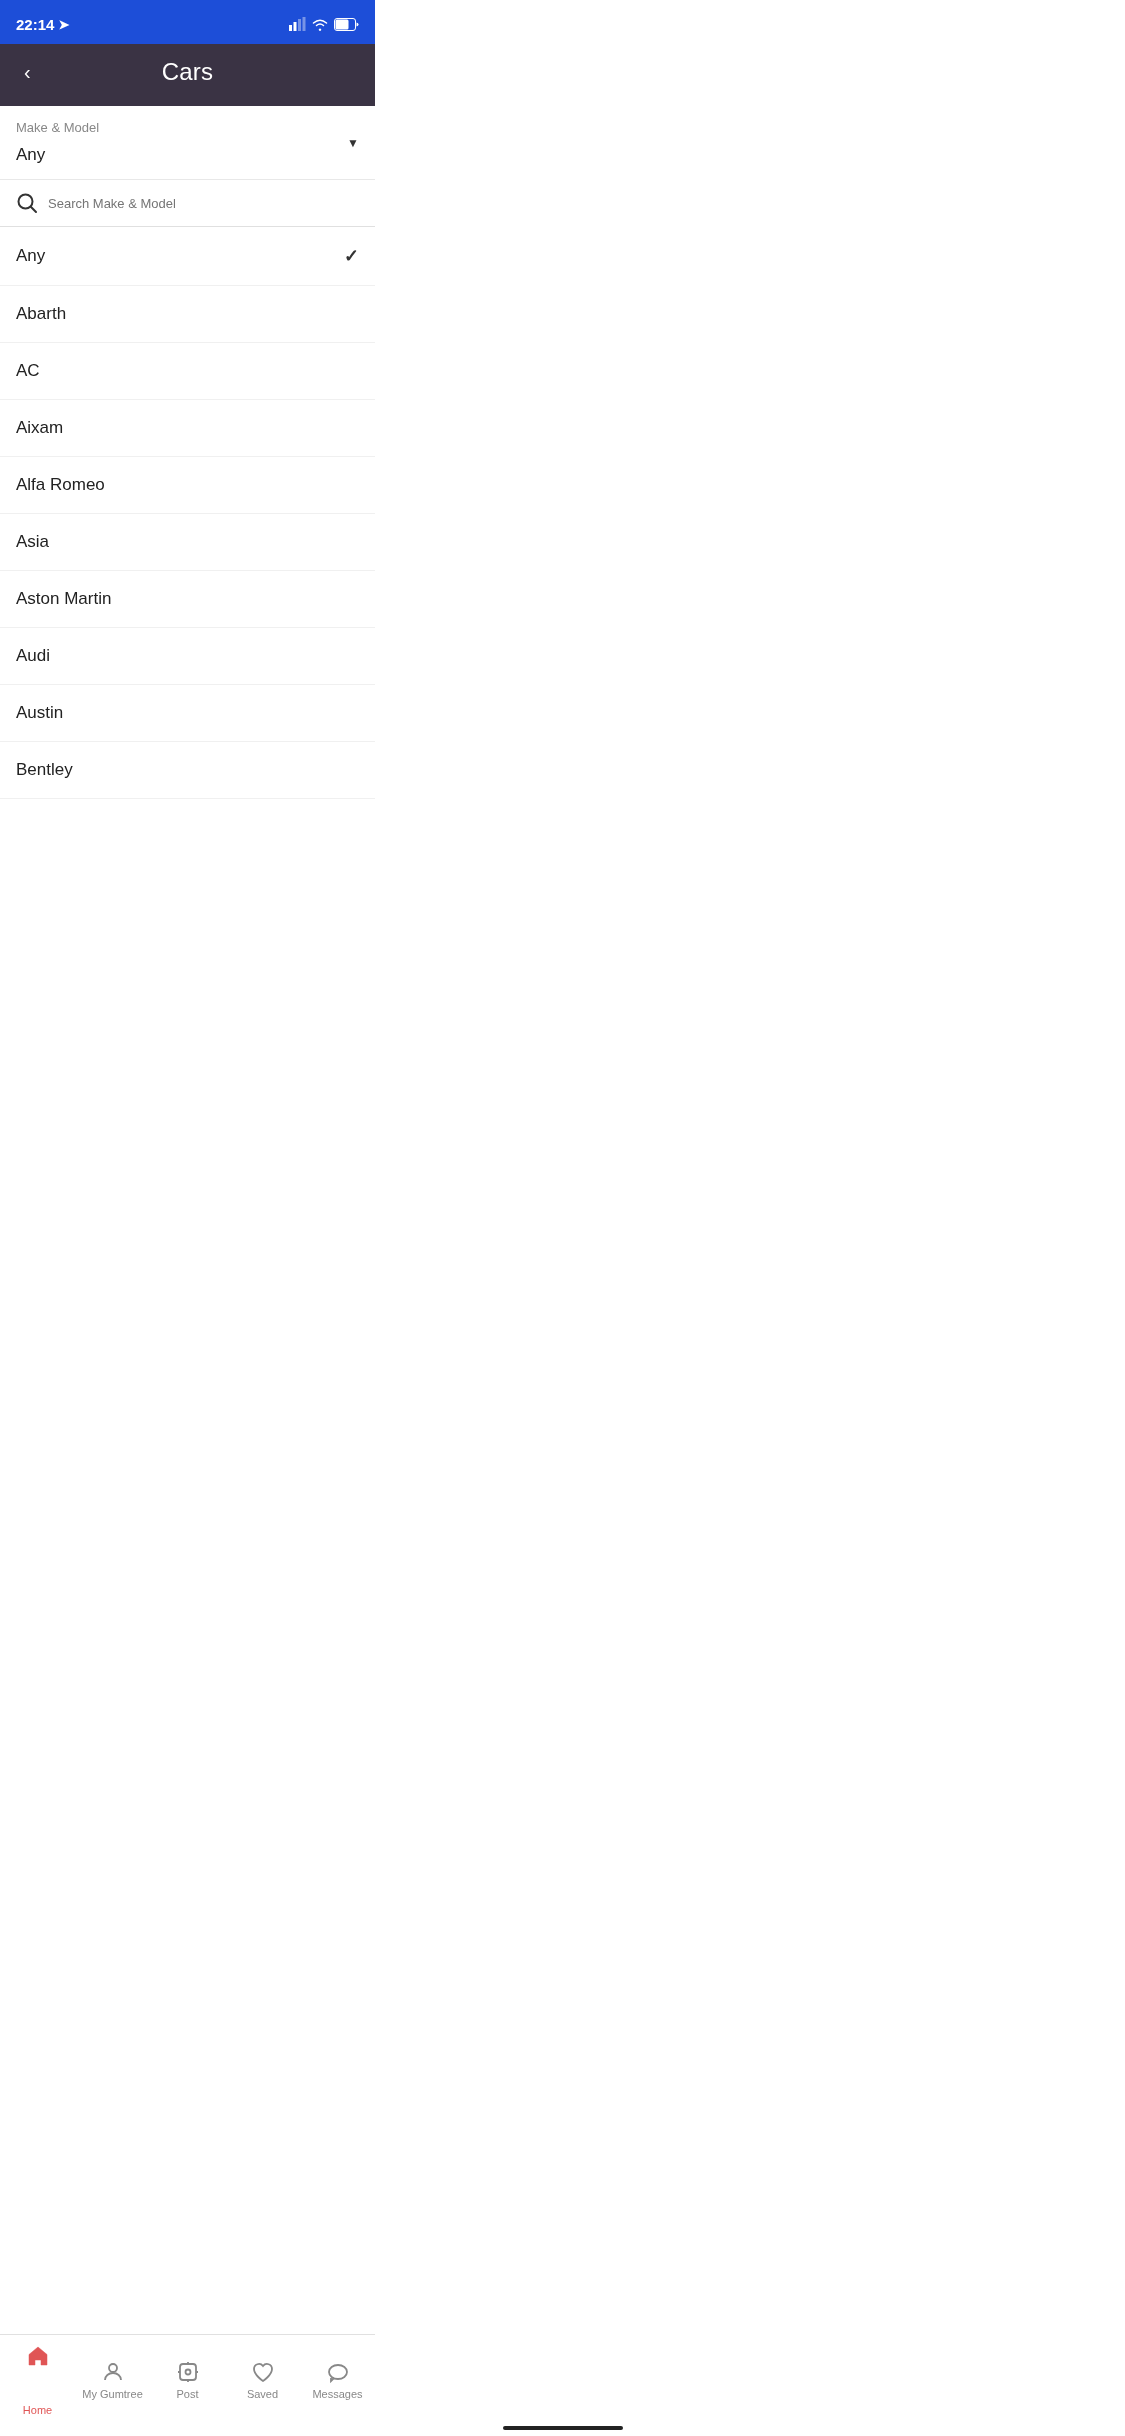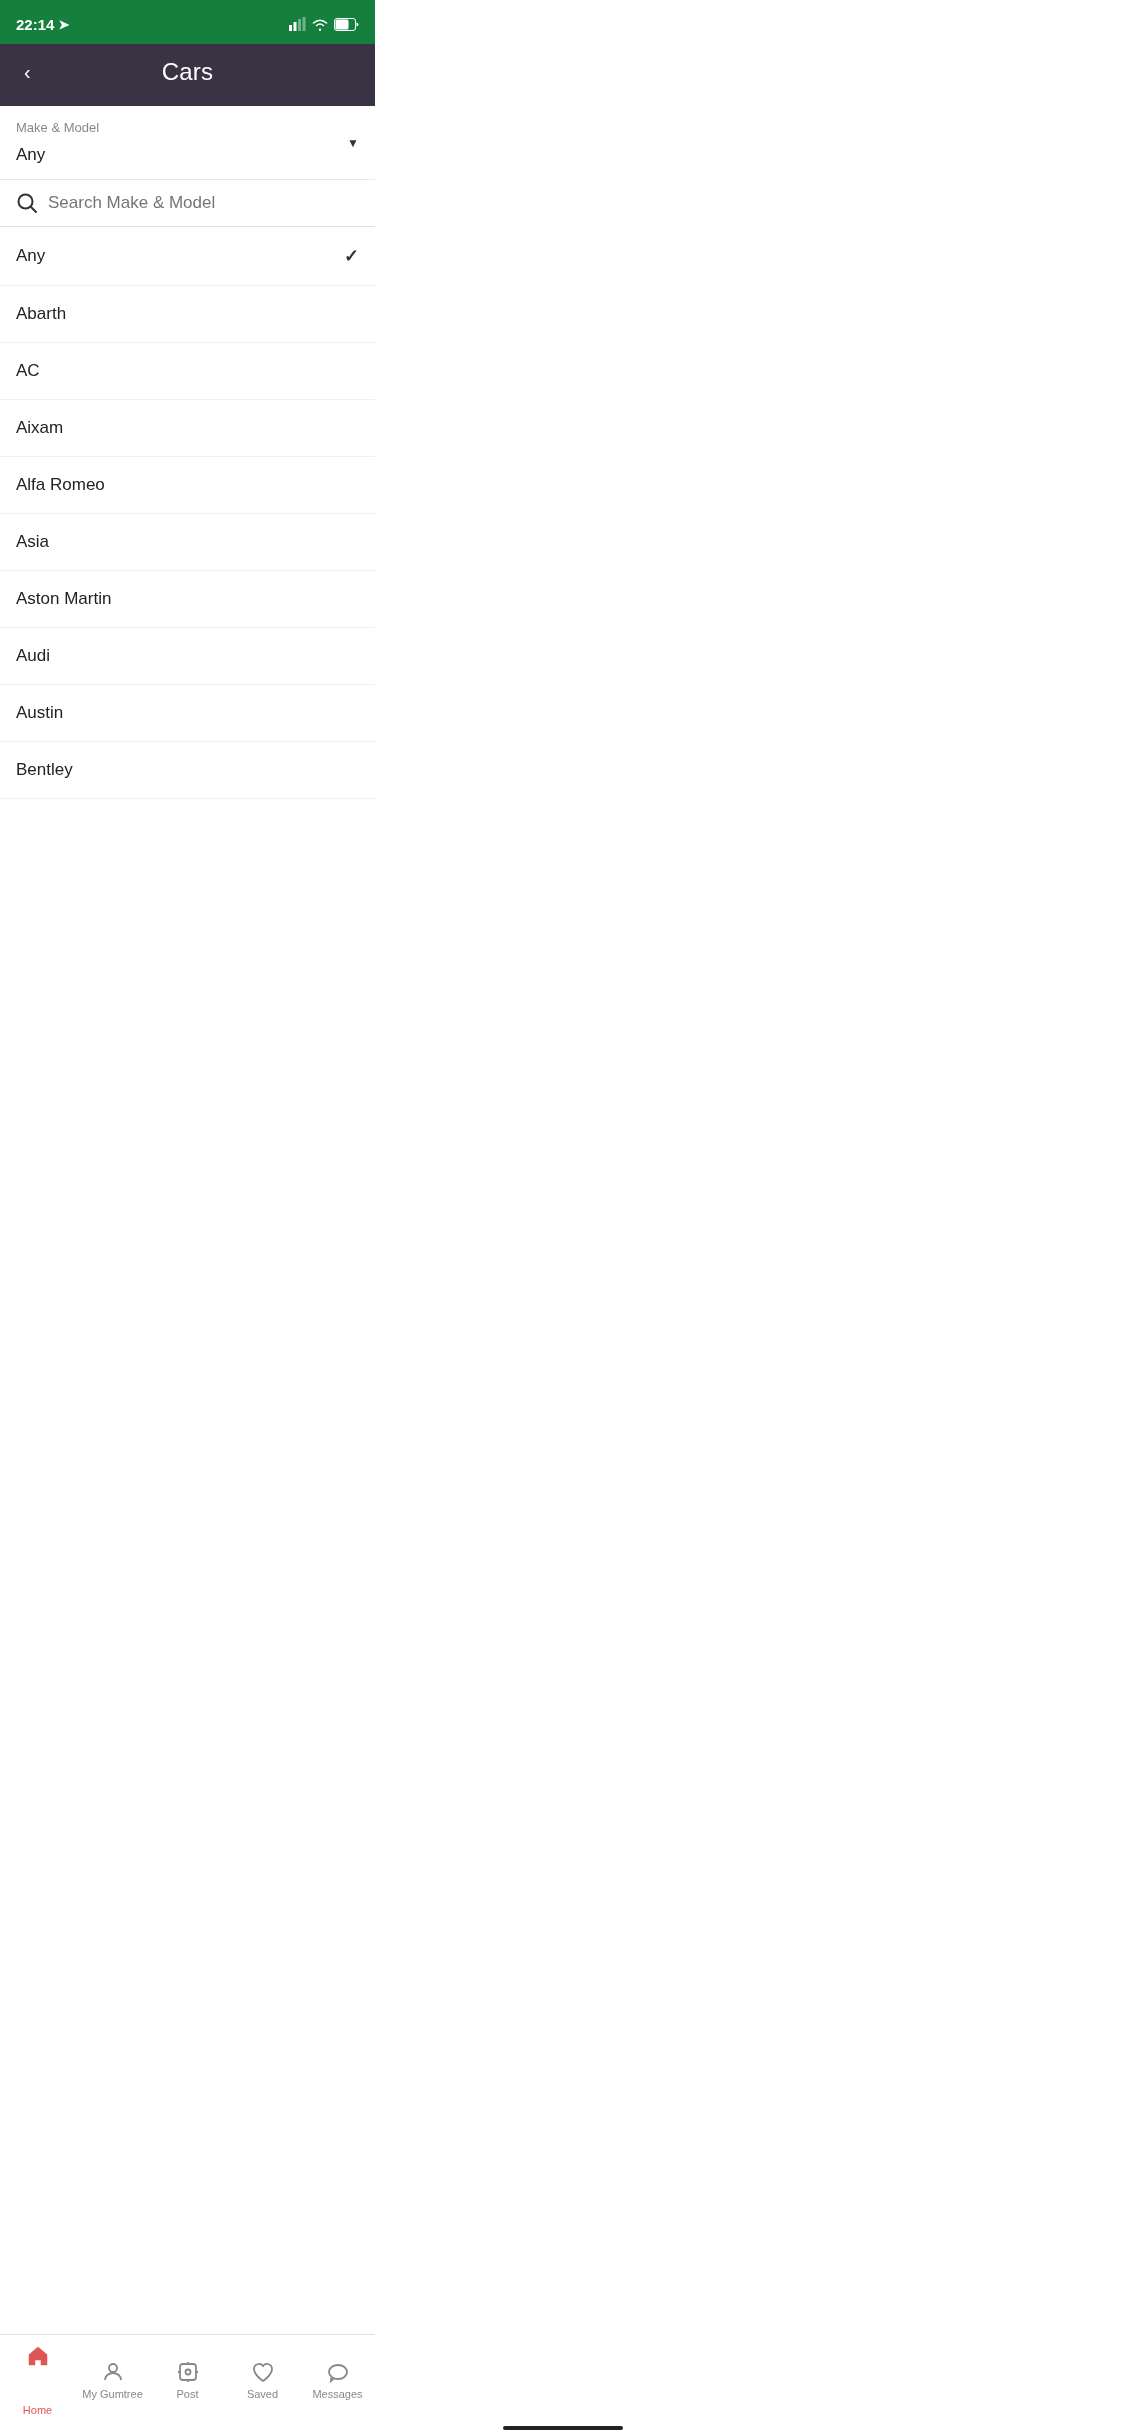--- a/index.html
+++ b/index.html
@@ -9,21 +9,21 @@
       font-family: -apple-system, BlinkMacSystemFont, 'Helvetica Neue', Arial, sans-serif;
       background: #fff;
       width: 375px;
       min-height: 812px;
       overflow-x: hidden;
       position: relative;
     }
 
     
     .status-bar {
-      background: #15803d;
+      background: #1d4ed8;
       color: #fff;
       display: flex;
       justify-content: space-between;
       align-items: center;
       padding: 12px 16px 8px 16px;
       height: 44px;
     }
     .status-time {
       font-size: 15px;
       font-weight: 600;
@@ -99,21 +99,21 @@
     }
     .search-icon-wrap {
       color: #444;
       font-size: 20px;
       display: flex;
       align-items: center;
     }
     .search-input {
       border: none;
       outline: none;
-      font-size: 17px;
+      font-size: 13px;
       color: #aaa;
       flex: 1;
       background: transparent;
     }
 
     
     .list-container {
       background: #fff;
     }
     .list-item {

